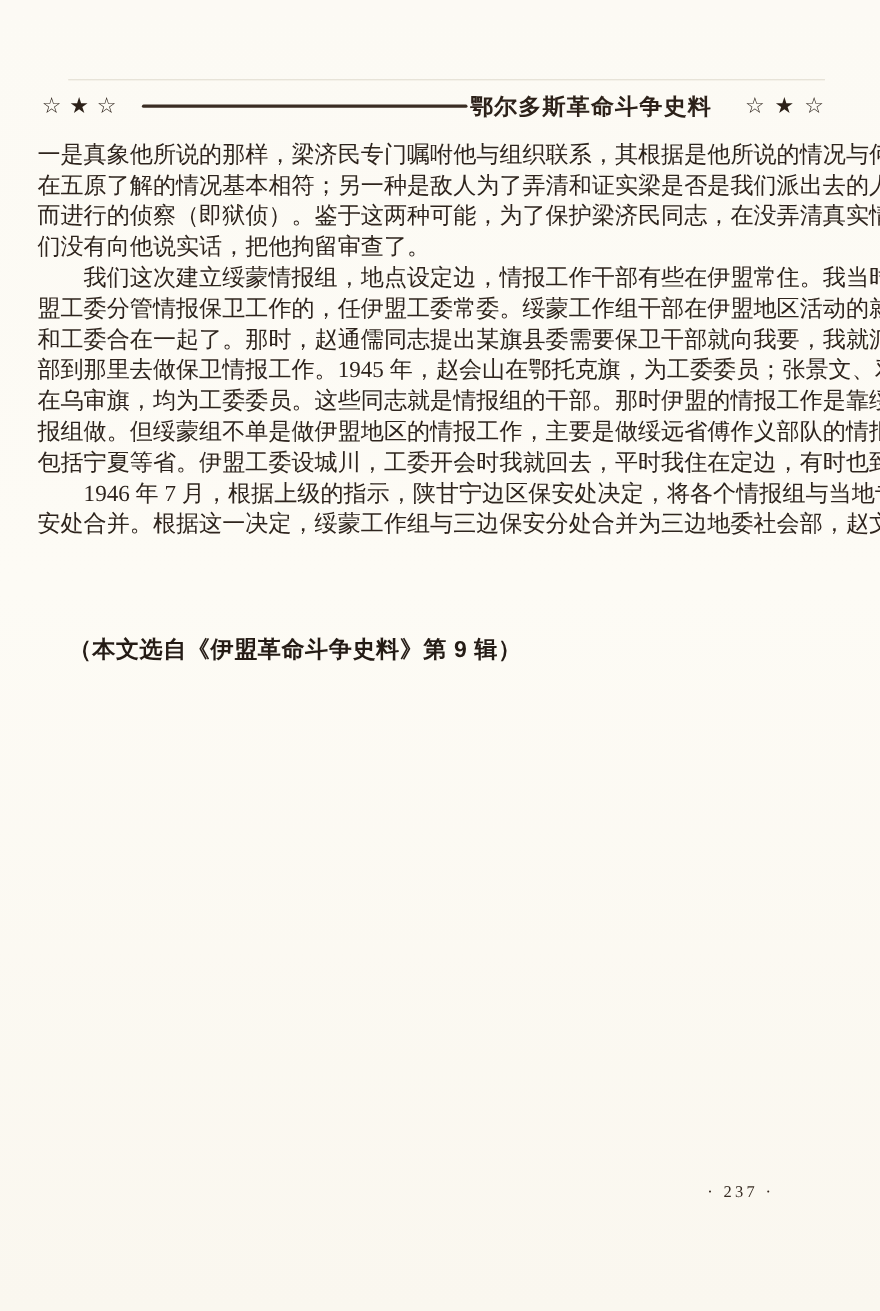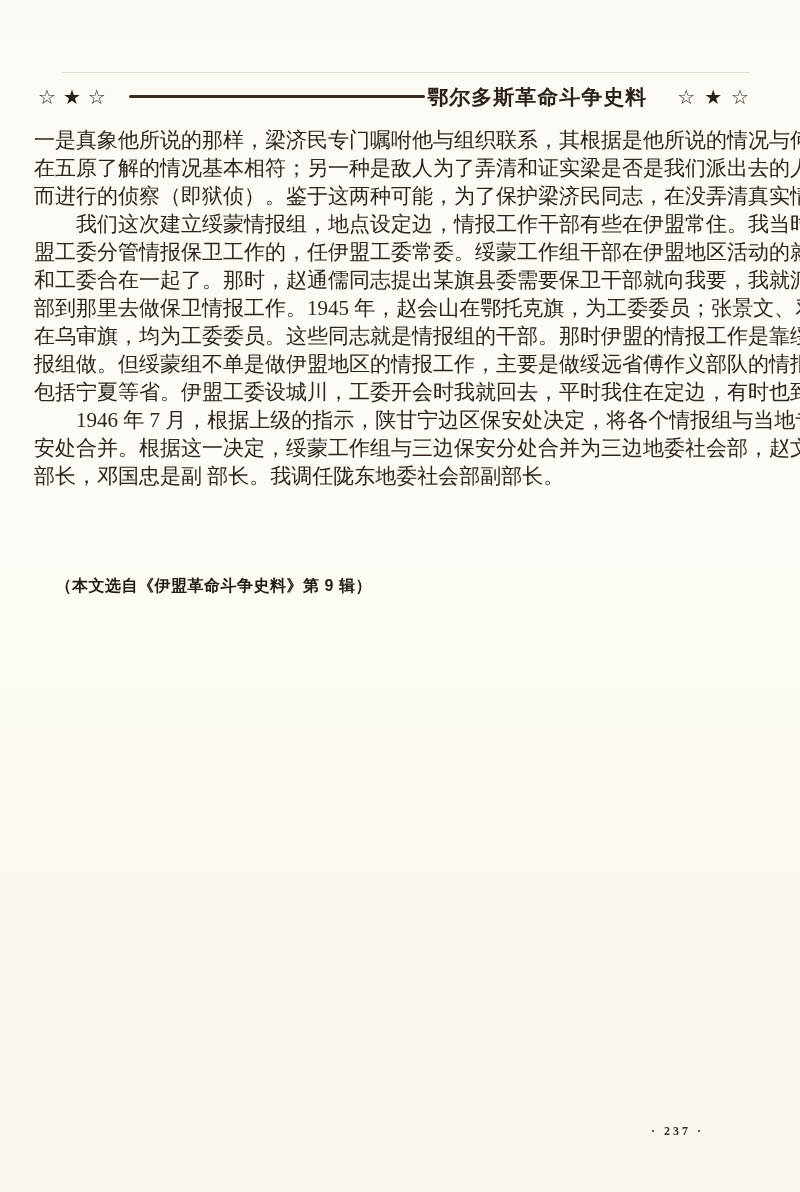--- a/index.html
+++ b/index.html
@@ -77,64 +77,63 @@
     text-align-last: left;
   }
   .line.indent {
     text-indent: 2em;
   }
   .source-note {
     position: absolute;
     top: 576px;
     left: 34px;
     width: 733px;
-    font-size: 16px;
+    font-size: 21px;
     font-weight: bold;
     text-indent: 1.35em;
     letter-spacing: 0.5px;
     color: #241b15;
     font-family: "Liberation Sans", "DejaVu Sans", sans-serif;
   }
   .page-number {
     position: absolute;
-    top: 1124px;
+    top: 1076px;
     right: 96px;
-    font-size: 12px;
+    font-size: 15px;
     letter-spacing: 3px;
     color: #362a21;
-    font-weight: bold;
   }
 </style>
 </head>
 <body>
 
 <div class="page">
 
   <div class="scan-artifact-line"></div>
 
   <div class="header">
     <span class="stars">☆★☆</span>
     <span class="header-rule"></span>
     <span class="header-title">鄂尔多斯革命斗争史料</span>
     <span class="stars right">☆★☆</span>
   </div>
 
   <div class="body-text" id="body-text">
       <div class="line">一是真象他所说的那样，梁济民专门嘱咐他与组织联系，其根据是他所说的情况与何书田</div>
       <div class="line">在五原了解的情况基本相符；另一种是敌人为了弄清和证实梁是否是我们派出去的人员，</div>
       <div class="line">而进行的侦察（即狱侦）。鉴于这两种可能，为了保护梁济民同志，在没弄清真实情况，我</div>
+      <div class="line last">们没有向他说实话，把他拘留审查了。</div>
       <div class="line indent">我们这次建立绥蒙情报组，地点设定边，情报工作干部有些在伊盟常住。我当时是伊</div>
       <div class="line">盟工委分管情报保卫工作的，任伊盟工委常委。绥蒙工作组干部在伊盟地区活动的就基本</div>
       <div class="line">和工委合在一起了。那时，赵通儒同志提出某旗县委需要保卫干部就向我要，我就派某干</div>
       <div class="line">部到那里去做保卫情报工作。1945 年，赵会山在鄂托克旗，为工委委员；张景文、邓发财</div>
       <div class="line">在乌审旗，均为工委委员。这些同志就是情报组的干部。那时伊盟的情报工作是靠绥蒙情</div>
       <div class="line">报组做。但绥蒙组不单是做伊盟地区的情报工作，主要是做绥远省傅作义部队的情报。也</div>
       <div class="line">包括宁夏等省。伊盟工委设城川，工委开会时我就回去，平时我住在定边，有时也到伊盟</div>
       <div class="line indent">1946 年 7 月，根据上级的指示，陕甘宁边区保安处决定，将各个情报组与当地专署保</div>
       <div class="line">安处合并。根据这一决定，绥蒙工作组与三边保安分处合并为三边地委社会部，赵文献是</div>
-      <div class="line last">部长，邓国忠是副 部长。我调任陇东地委社会部副部长。</div>
     </div>
 
   <div class="source-note">（本文选自《伊盟革命斗争史料》第 9 辑）</div>
 
   <div class="page-number">· 237 ·</div>
 
 </div>
 
 </body></html>

